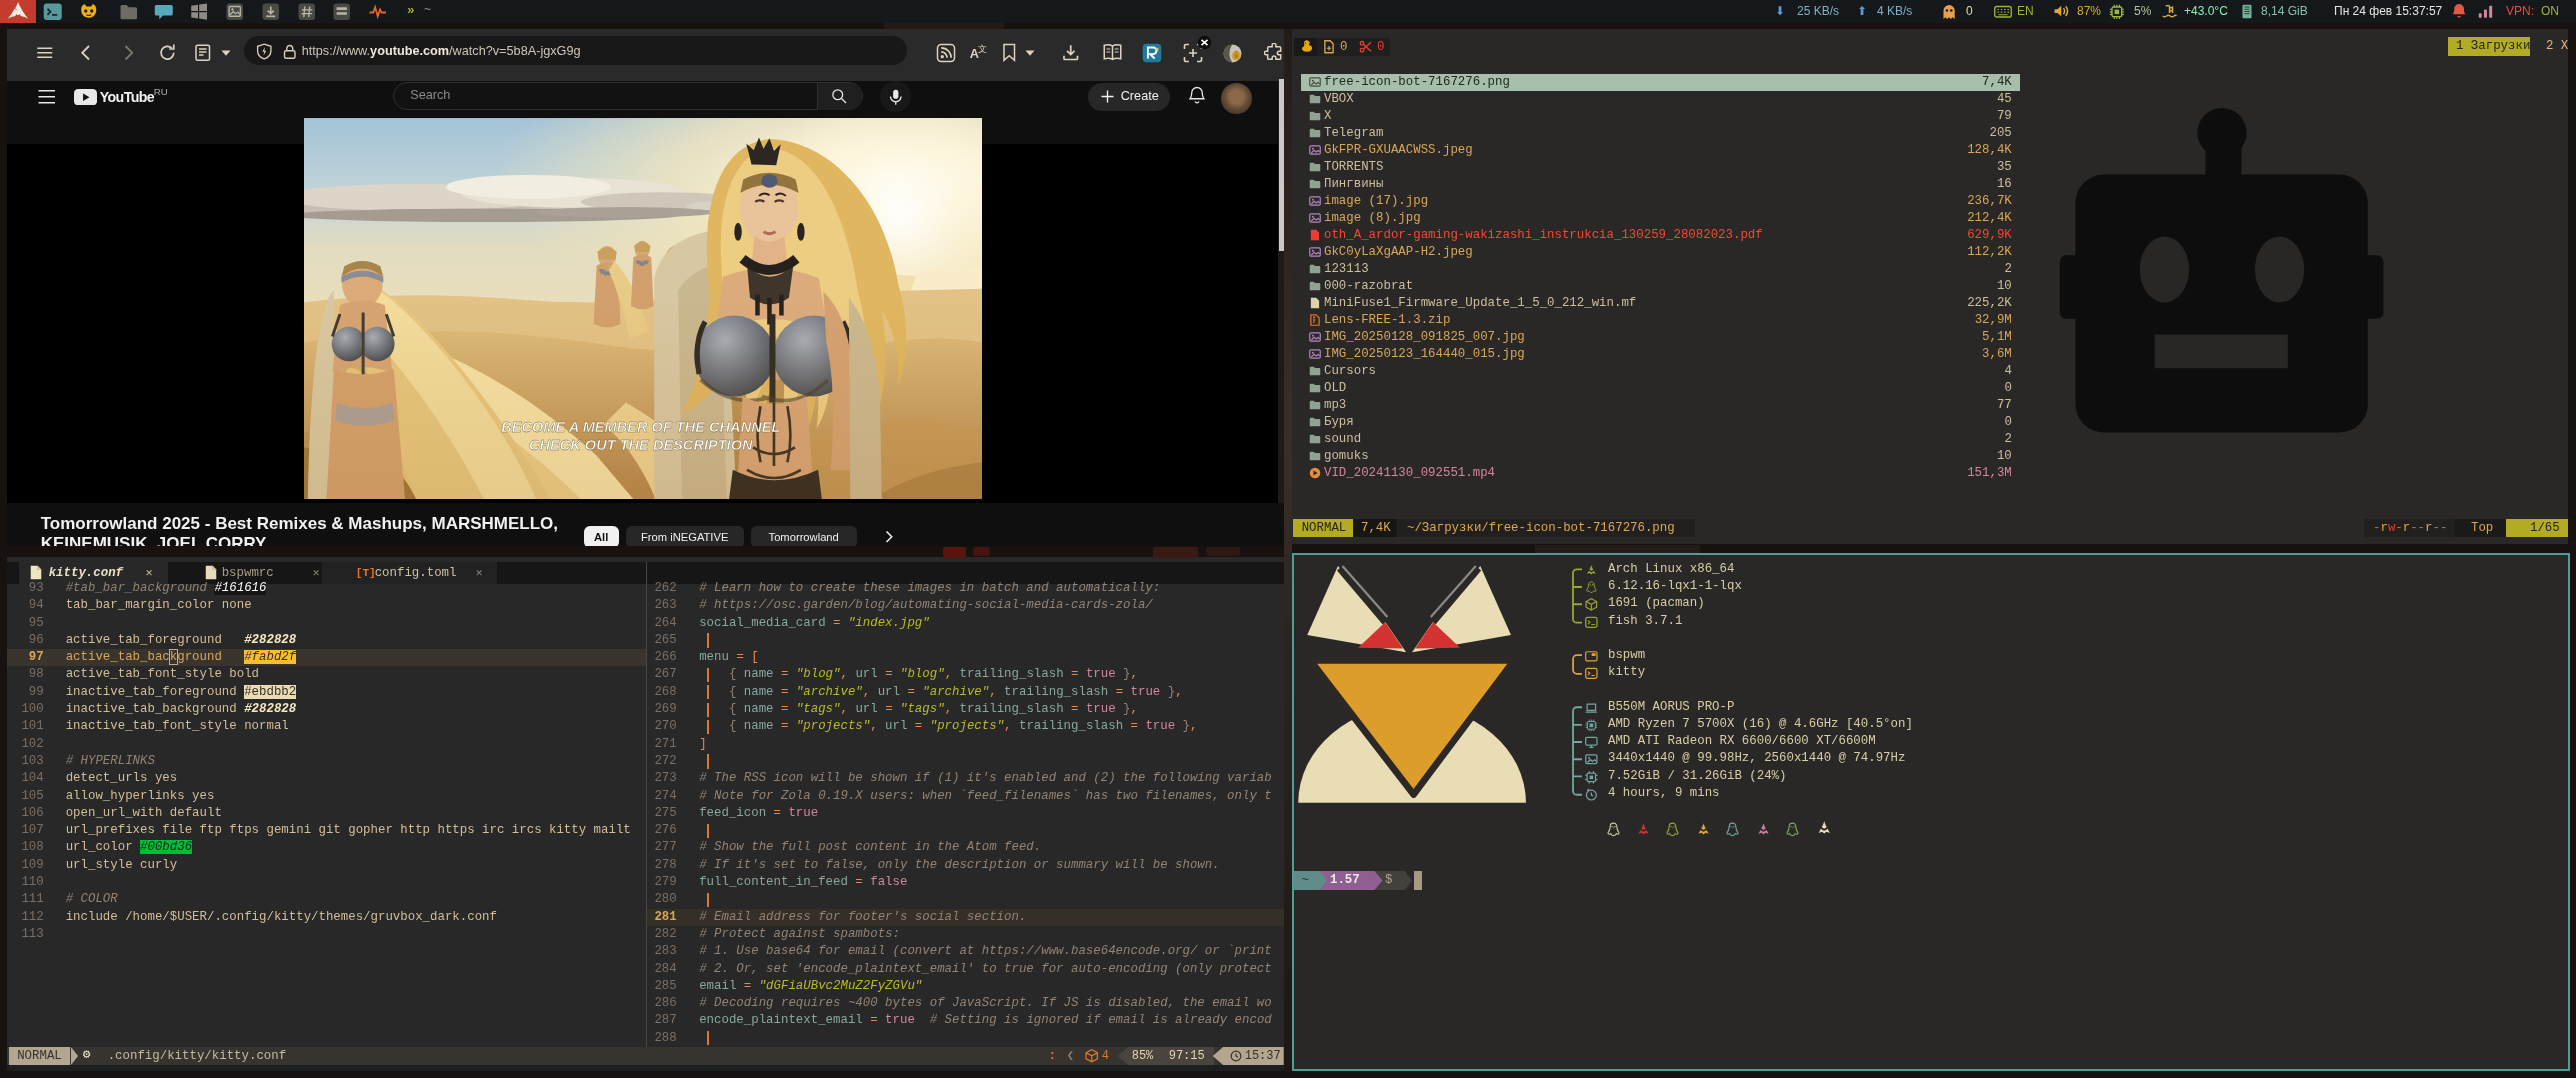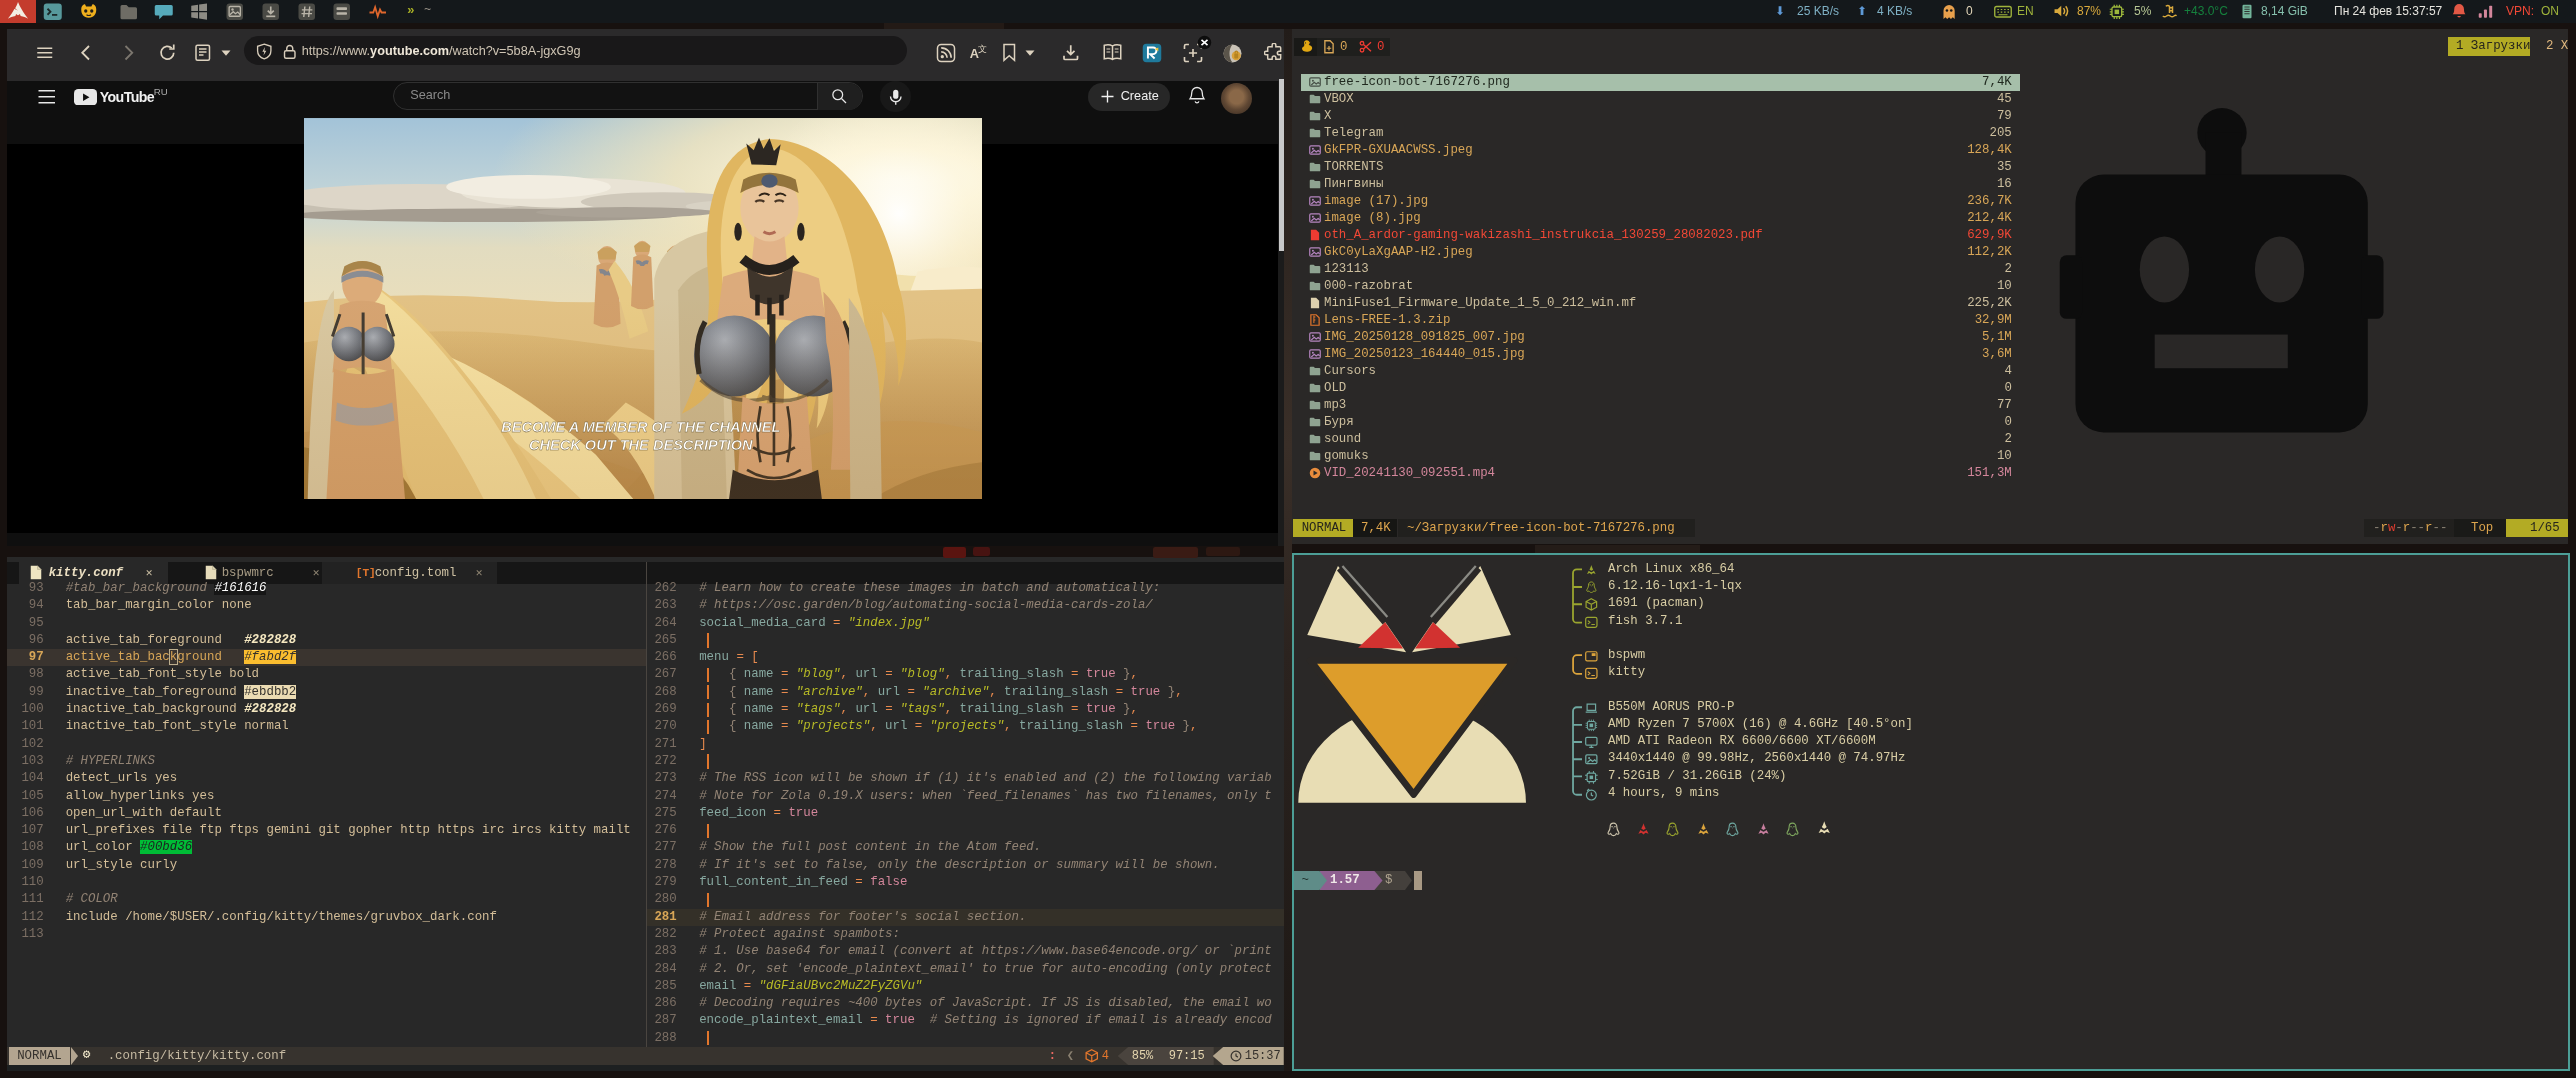--- a/index.html
+++ b/index.html
@@ -137,21 +137,21 @@
     <svg class="abs" style="left:2109px;top:3.7px" width="15.7" height="15.7" viewBox="0 0 21 21">
         <rect x="4" y="4" width="13" height="13" rx="2" fill="none" stroke="#9db83c" stroke-width="1.8"></rect>
         <rect x="7.5" y="7.5" width="6" height="6" fill="#9db83c"></rect>
         <path d="M7 1 v3 M10.5 1 v3 M14 1 v3 M7 17 v3 M10.5 17 v3 M14 17 v3 M1 7 h3 M1 10.5 h3 M1 14 h3 M17 7 h3 M17 10.5 h3 M17 14 h3" stroke="#9db83c" stroke-width="1.6"></path>
       </svg>
       <span class="abs" style="left:2134px;color:#b6c694">5%</span>
     <svg class="abs" style="left:2162px;top:3.7px" width="15" height="15" viewBox="0 0 20 20">
         <path d="M5 3 q3-2 5 0 v9 M10 5 h4 M10 9 h4 M14 3 v9" stroke="#d9a93c" stroke-width="2" fill="none"></path>
         <path d="M1 16 q2.5 2 5 0 q2.5-2 5 0 q2.5 2 5 0 q2-1.6 3.5-.4" stroke="#d9a93c" stroke-width="1.8" fill="none"></path>
       </svg>
-      <span class="abs" style="left:2184px;color:#15803d">+43.0°C</span>
+      <span class="abs" style="left:2184px;color:#86efac">+43.0°C</span>
     <svg class="abs" style="left:2241px;top:3.7px" width="12" height="15" viewBox="0 0 16 20">
         <rect x="2" y="1" width="12" height="18" rx="1.5" fill="#72b49a"></rect>
         <path d="M4.5 4 h7 M4.5 7 h7 M4.5 10 h7 M4.5 13 h7" stroke="#2a2827" stroke-width="1.2"></path>
       </svg>
       <span class="abs" style="left:2261px;color:#86c0ad">8,14 GiB</span>
     <span class="abs" style="left:2334px;color:#e6e4de">Пн 24 фев 15:37:57</span>
     <svg class="abs" style="left:2452px;top:3px" width="14.2" height="15.7" viewBox="0 0 19 21">
         <path d="M9.5 1.5 a6.5 6.5 0 0 1 6.5 6.5 c0 4 1 6 2 7 H1 c1-1 2-3 2-7 a6.5 6.5 0 0 1 6.5-6.5 Z" fill="#e25845"></path>
         <path d="M7 17.5 a2.6 2.6 0 0 0 5 0 Z" fill="#e25845"></path>
       </svg>
@@ -415,20 +415,29 @@
     <linearGradient id="warmg" x1="0" y1="0" x2="0" y2="1">
           <stop offset="0" stop-color="#b97f35" stop-opacity="0"></stop>
           <stop offset=".45" stop-color="#b97f35" stop-opacity=".1"></stop>
           <stop offset="1" stop-color="#a86e2c" stop-opacity=".16"></stop>
         </linearGradient>
     <rect y="240" width="906" height="269" fill="url(#warmg)"></rect>
 
     <text x="450" y="420" text-anchor="middle" font-family="Liberation Sans" font-size="19.5" font-weight="bold" font-style="italic" fill="#ffffff" stroke="#6b5a32" stroke-width=".5">BECOME A MEMBER OF THE CHANNEL</text>
     <text x="450" y="443" text-anchor="middle" font-family="Liberation Sans" font-size="19.5" font-weight="bold" font-style="italic" fill="#ffffff" stroke="#6b5a32" stroke-width=".5">CHECK OUT THE DESCRIPTION</text>
   </svg></div>
+  <div id="belowvid">
+    <div style="position:absolute;left:34px;top:10.5px;font-size:17px;font-weight:bold;color:#f1f1f1;line-height:20px;width:524px">Tomorrowland 2025 - Best Remixes &amp; Mashups, MARSHMELLO,<br>KEINEMUSIK, JOEL CORRY</div>
+    <div style="position:absolute;left:577px;top:23px;width:35px;height:22px;background:#f1f1f1;border-radius:6px;color:#0f0f0f;font-size:11.2px;font-weight:bold;text-align:center;line-height:22px">All</div>
+    <div style="position:absolute;left:619px;top:23px;width:118px;height:22px;background:#272727;border-radius:6px;color:#f1f1f1;font-size:11.2px;text-align:center;line-height:22px">From iNEGATIVE</div>
+    <div style="position:absolute;left:744px;top:23px;width:106px;height:22px;background:#272727;border-radius:6px;color:#f1f1f1;font-size:11.2px;text-align:center;line-height:22px">Tomorrowland</div>
+    <svg style="position:absolute;left:875px;top:27px" width="13.5" height="13.5" viewBox="0 0 18 18">
+        <path d="M6 2 l7 7 -7 7" stroke="#f1f1f1" stroke-width="2" fill="none"></path>
+      </svg>
+  </div>
 </div>
 
 <div id="nvim" class="mono">
 
   <div class="abs" style="left:0;top:4.5px;width:1278px;height:22.5px;background:#161616"></div>
   <div class="abs" style="left:12px;top:4.5px;width:149px;height:22.5px;background:#282828"></div>
   <div class="abs" style="left:315px;top:4.5px;width:175px;height:22.5px;background:#222222"></div>
   <svg class="abs" style="left:23px;top:8.2px" width="12" height="15" viewBox="0 0 16 20">
       <path d="M1 1 h9 l5 5 v13 H1 Z" fill="#efe6c2"></path>
       <path d="M10 1 v5 h5" fill="#d8cfae" stroke="#bdb494" stroke-width="1"></path>

